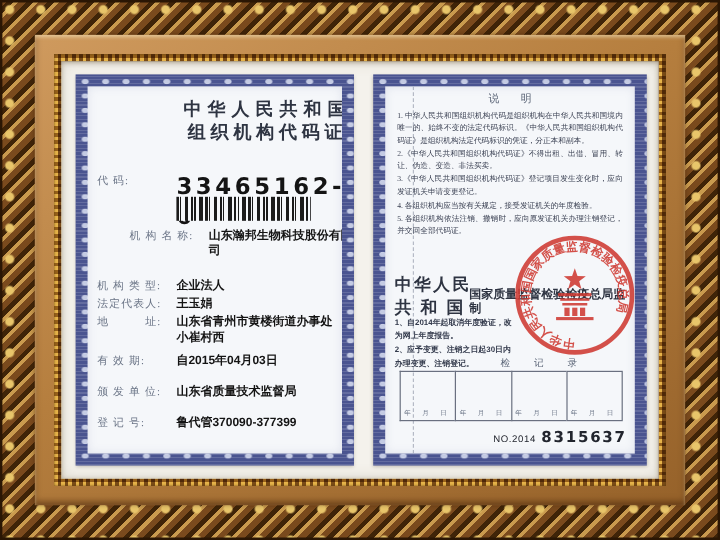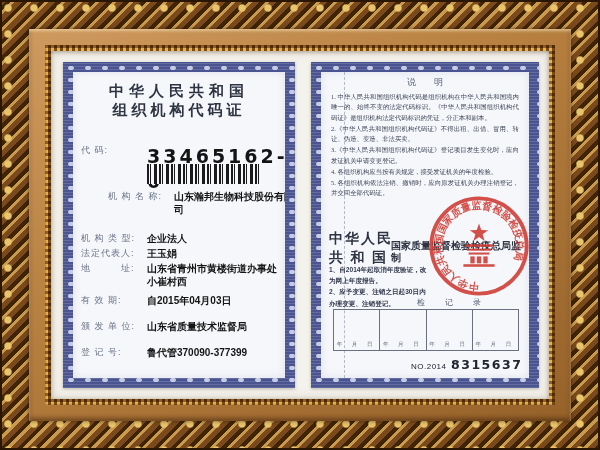--- a/index.html
+++ b/index.html
@@ -35,25 +35,25 @@
       repeating-linear-gradient(0deg, rgba(255,255,255,.14) 0 1px, rgba(255,255,255,0) 1px 3px);
     background-size:17px 12px, auto;
     box-shadow:0 1px 3px rgba(80,70,50,.35);}
   .page.left{width:232px;}
   .page.right{width:228px;}
   .page-inner{position:relative;width:100%;height:100%;background:#f5f7fa;
     box-shadow:inset 0 0 8px rgba(120,130,170,.18);overflow:hidden;}
 
   
   .lp-title{position:absolute;left:0;width:100%;text-align:center;
-    font-weight:bold;color:#2e3442;font-size:15px;letter-spacing:5px;white-space:nowrap;}
+    font-weight:bold;color:#2e3442;font-size:15px;letter-spacing:5px;white-space:nowrap;padding-left:44px;}
   .lp-title.t1{top:10px;}
   .lp-title.t2{top:29px;letter-spacing:4px;}
   .lp-row{position:absolute;left:8px;width:198px;display:flex;align-items:flex-start;}
-  .lp-label{flex:none;width:66px;color:#6a7486;font-size:9px;letter-spacing:1px;font-family:Liberation Sans, sans-serif;}
+  .lp-label{flex:none;width:66px;color:#6a7486;font-size:9px;letter-spacing:1px;font-family:Liberation Serif, serif;}
   .lp-value{flex:1;color:#141414;font-weight:bold;font-size:10px;line-height:1.3;}
   .code-row{top:72px;}
   .code-row .lp-value{font-size:19px;letter-spacing:3px;font-family:"DejaVu Sans",sans-serif;}
   .barcode{position:absolute;left:74px;top:92px;width:112px;height:20px;
     background:repeating-linear-gradient(90deg,#1b1b1b 0 2px,#f5f7fa 2px 3px,#1b1b1b 3px 4px,#f5f7fa 4px 7px,#1b1b1b 7px 10px,#f5f7fa 10px 12px);}
   .row-name{top:118px;margin-left:27px;}
   .row-type{top:160px;justify-content:space-between;}
   .row-rep{top:175px;}
   .row-addr{top:190px;}
   .row-valid{top:222px;}

